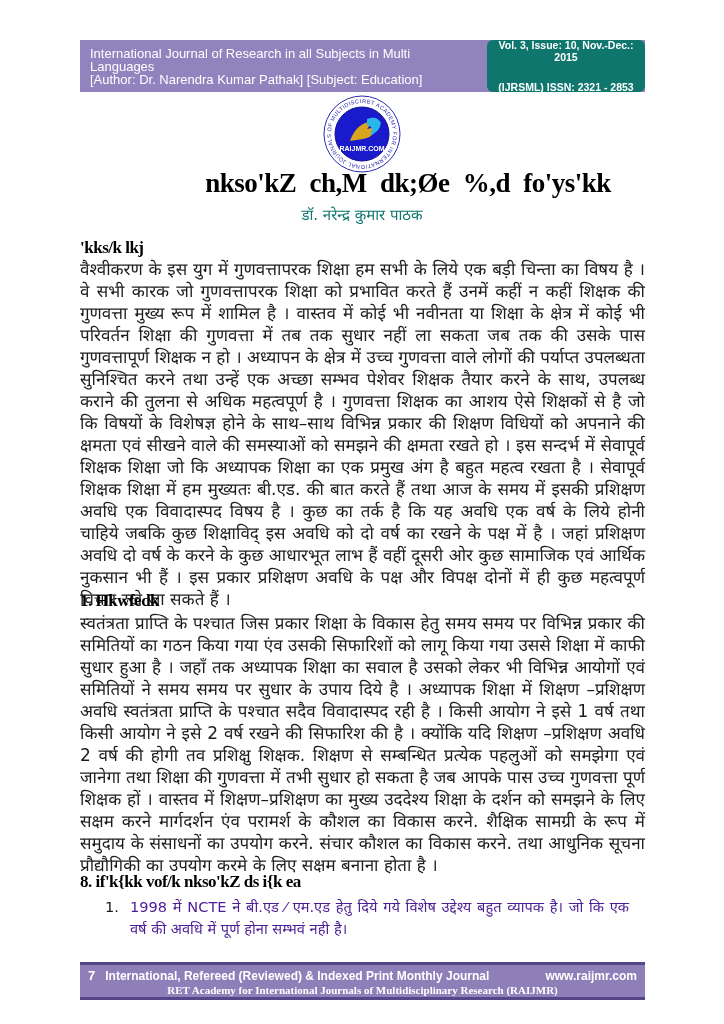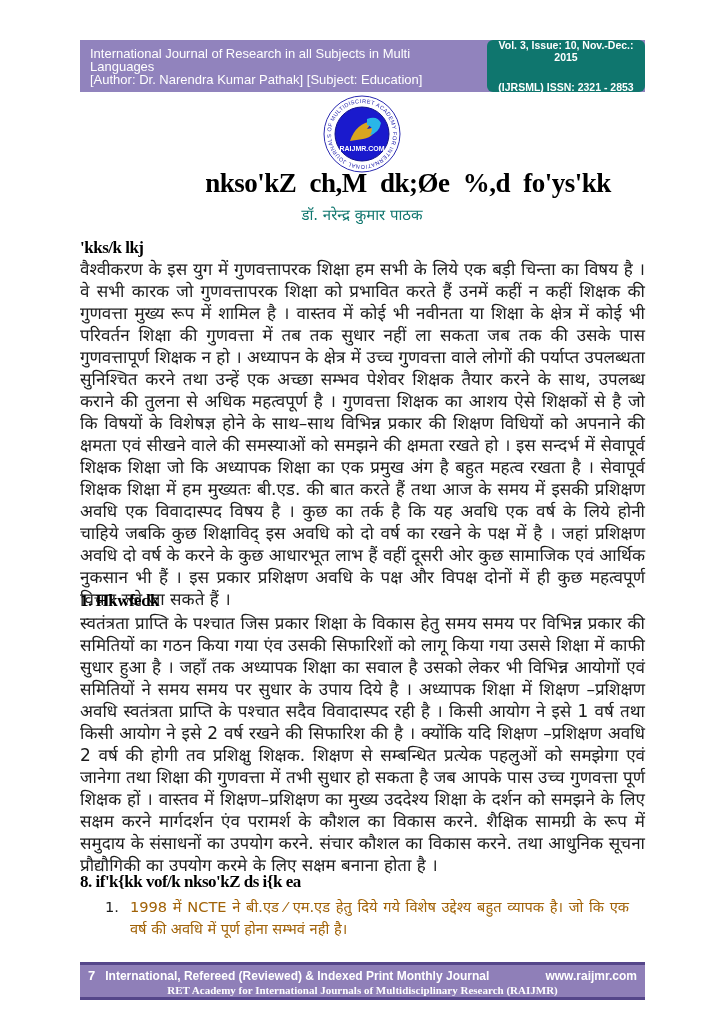--- a/index.html
+++ b/index.html
@@ -67,21 +67,21 @@
     text-align:justify;color:#1c1c1c;margin:0;
   }
   .abstract-head{top:238px;}
   .abstract-para{top:258px;}
   .s1-head{top:591px;}
   .s1-para{top:612px;}
   .s2-head{top:872px;}
   .s2-list{top:896px;}
   .list-row{display:flex;align-items:flex-start;padding-left:25px;padding-right:16px;}
   .list-num{width:25px;flex:0 0 25px;font-size:14.6px;line-height:21.7px;color:#1c1c1c;}
-  .list-text{flex:1;font-size:14.6px;line-height:21.7px;text-align:justify;color:#a16207;}
+  .list-text{flex:1;font-size:14.6px;line-height:21.7px;text-align:justify;color:#4c1d95;}
 
   
   .footer-band{
     position:absolute;left:80px;top:962px;width:565px;height:38px;
     background:#8f7fb8;
     border-top:3px solid #55468a;
     border-bottom:3px solid #55468a;
     box-sizing:border-box;
     color:#ffffff;
   }

